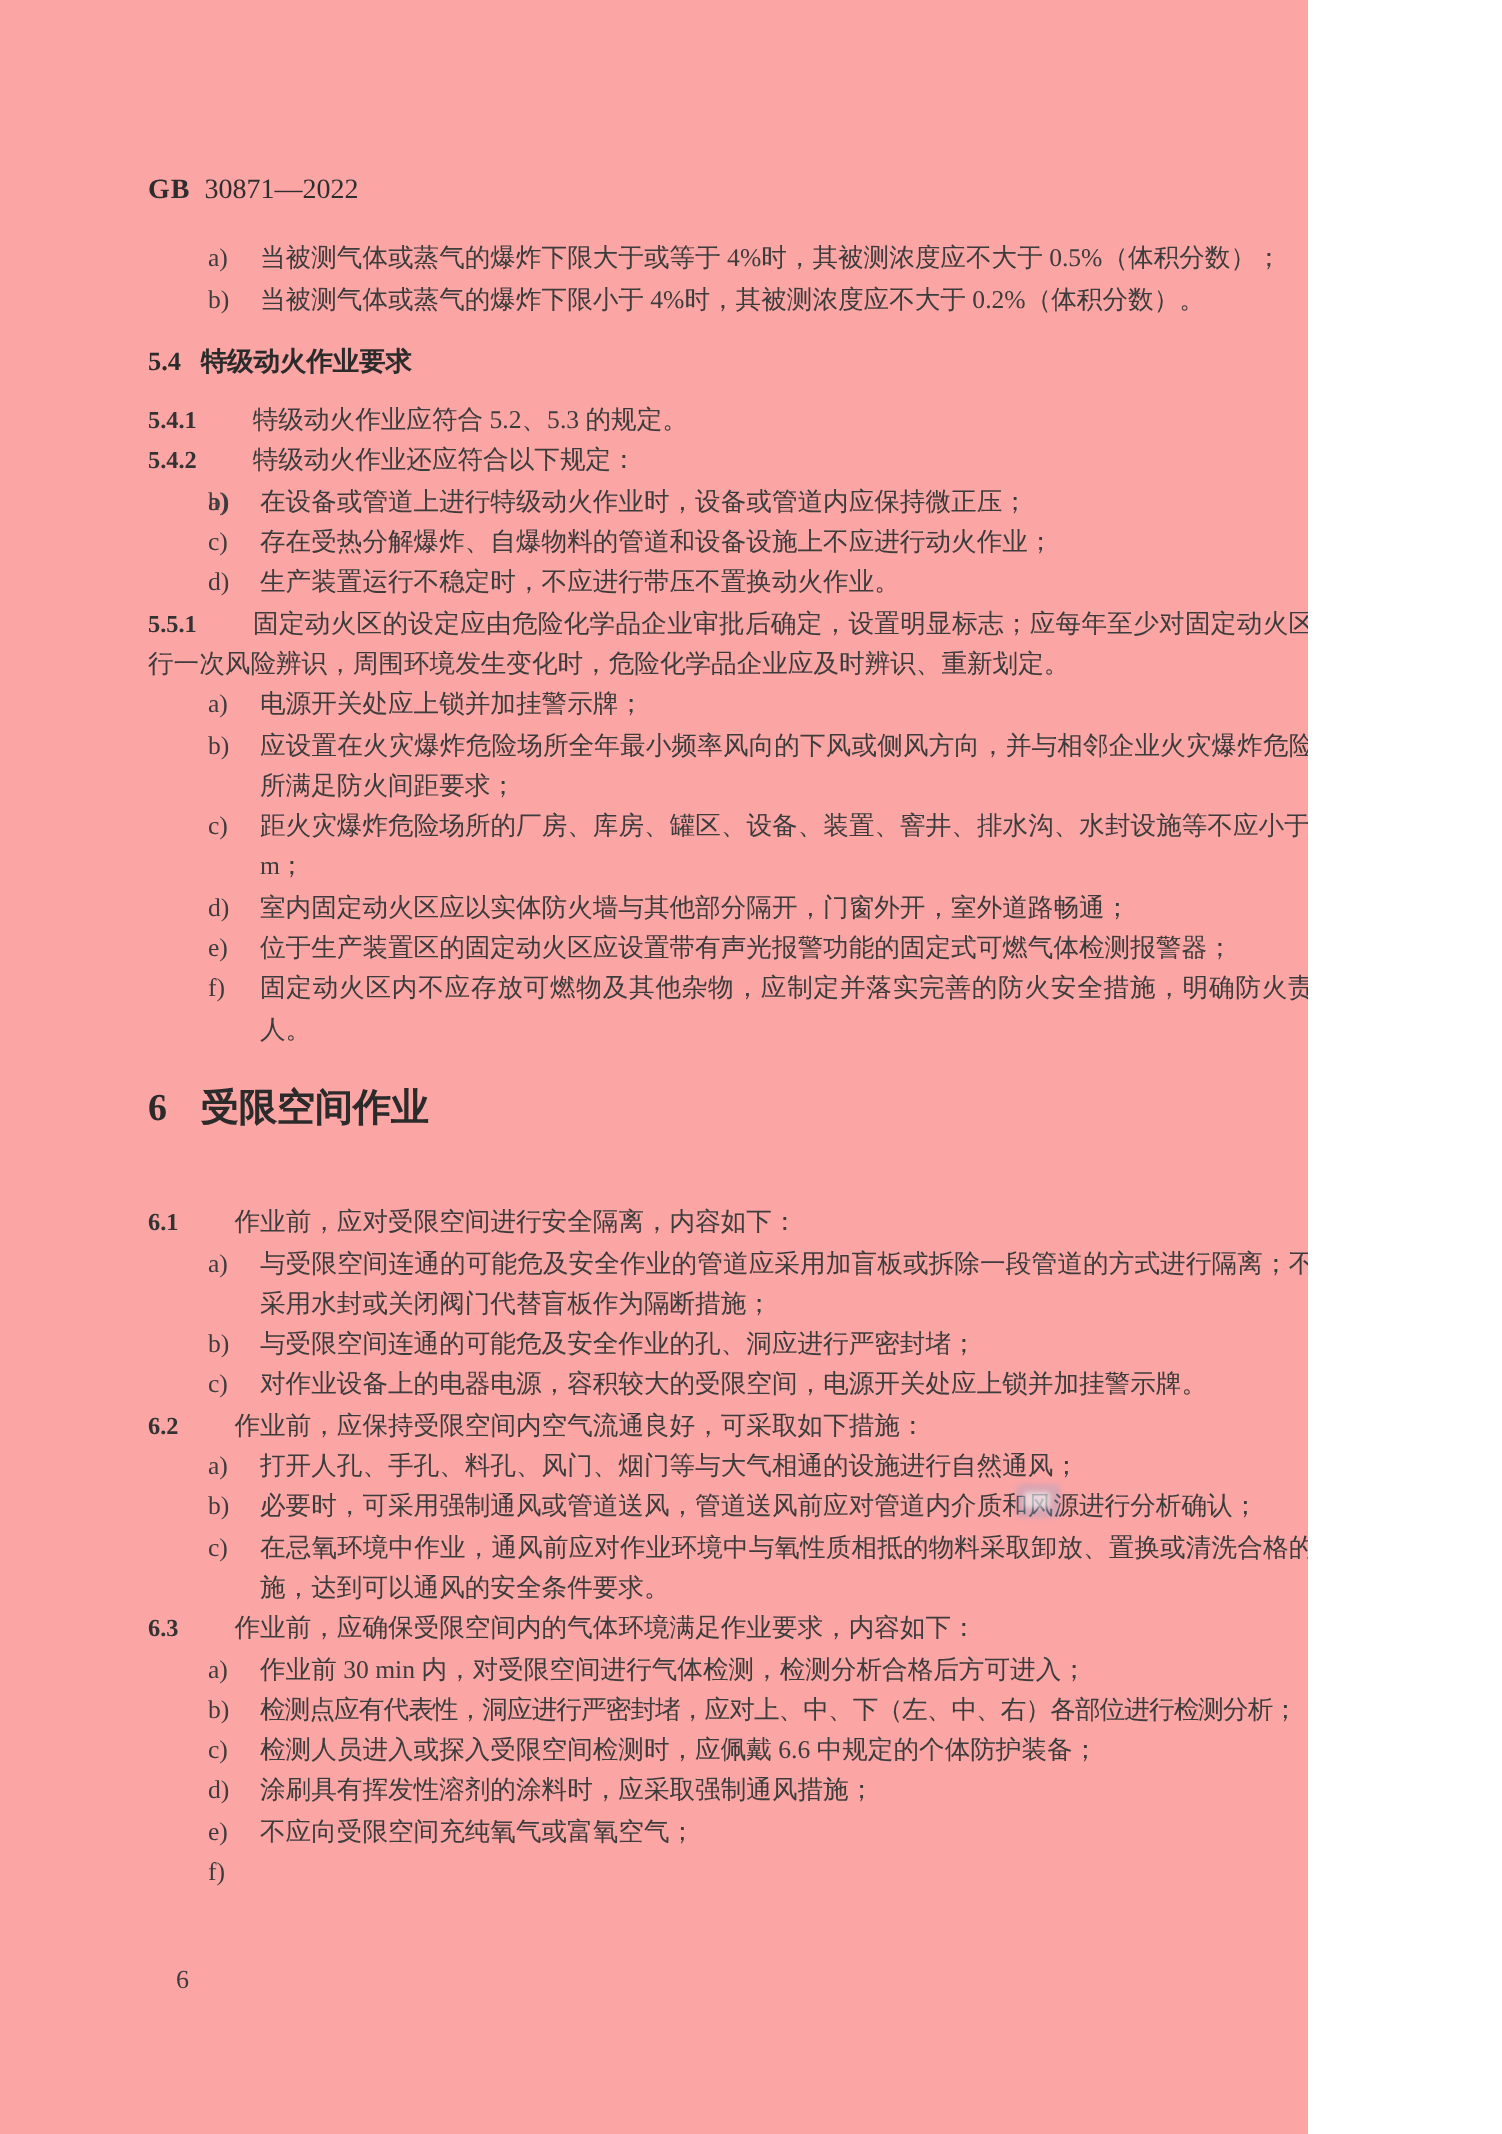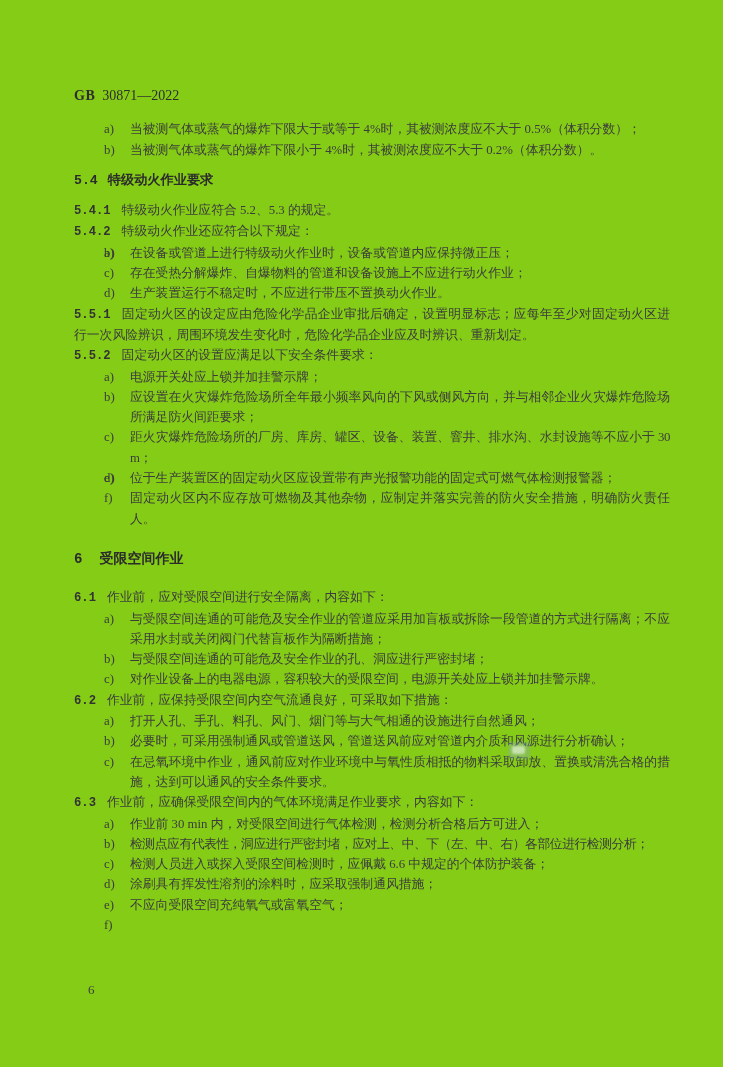--- a/index.html
+++ b/index.html
@@ -1,40 +1,40 @@
 <!DOCTYPE html>
 <html><head>
 <meta charset="utf-8">
 <style>
   html,body{margin:0;padding:0;background:#ffffff;}
   .page{
     position:relative;
-    width:723px;height:1067px;
-    background:#84cc16;
+    width:654px;height:1067px;
+    background:#fca5a5;
     overflow:hidden;
     color:#3c3c3c;
     font-family:"Liberation Serif","DejaVu Serif",serif;
   }
   .content{position:absolute;left:74px;top:86px;width:596px;}
   .content p{margin:0;font-size:12.8px;line-height:20.3px;text-align:justify;}
   .hdr{font-size:14px;line-height:20.3px;margin-bottom:13px;color:#2e2e2e;}
   .hdr .code{font-weight:bold;margin-right:7px;letter-spacing:0.5px;}
   .li{position:relative;padding-left:56px;}
   .li .lbl{position:absolute;left:30px;top:0;}
   .clause .num{
-    font-family:Liberation Mono, monospace;
-    font-weight:bold;font-size:12.2px;color:#333;margin-right:11px;
+    font-family:Liberation Serif, serif;
+    font-weight:bold;font-size:12.2px;color:#333;margin-right:28px;
   }
   .h2,.h1{
-    font-family:Liberation Mono, monospace;
+    font-family:Liberation Serif, serif;
     font-weight:bold;color:#2b2b2b;line-height:20.3px;
   }
   .h2{margin:11px 0 9px;font-size:13.2px;}
   .h2 .num{margin-right:10px;}
-  .h1{margin:20px 0 18px;font-size:14px;}
+  .h1{margin:20px 0 36px;font-size:19px;}
   .h1 .num{margin-right:17px;}
   .tight{letter-spacing:-0.45px;}
   .pageno{
     position:absolute;left:88px;top:982px;
     font-size:13px;color:#3c3c3c;
     font-family:"Liberation Serif","DejaVu Serif",serif;
   }
   .wm{
     position:absolute;left:508px;top:742px;width:22px;height:17px;
     background:rgba(140,165,205,0.32);
@@ -88,38 +88,36 @@
     </p>
     <p class="li">
       <span class="lbl">d)</span>
       <span>生产装置运行不稳定时，不应进行带压不置换动火作业。</span>
     </p>
 
 
     <p class="clause">
       <span class="num">5.5.1</span><span>固定动火区的设定应由危险化学品企业审批后确定，设置明显标志；应每年至少对固定动火区进行一次风险辨识，周围环境发生变化时，危险化学品企业应及时辨识、重新划定。</span>
     </p>
-    <p class="clause">
-      <span class="num">5.5.2</span><span>固定动火区的设置应满足以下安全条件要求：</span>
-    </p>
 
     <p class="li">
       <span class="lbl">a)</span>
       <span>电源开关处应上锁并加挂警示牌；</span>
     </p>
     <p class="li">
       <span class="lbl">b)</span>
       <span>应设置在火灾爆炸危险场所全年最小频率风向的下风或侧风方向，并与相邻企业火灾爆炸危险场所满足防火间距要求；</span>
     </p>
     <p class="li">
       <span class="lbl">c)</span>
       <span class="tight">距火灾爆炸危险场所的厂房、库房、罐区、设备、装置、窨井、排水沟、水封设施等不应小于 30 m；</span>
     </p>
     <p class="li">
       <span class="lbl">d)</span>
+      <span>室内固定动火区应以实体防火墙与其他部分隔开，门窗外开，室外道路畅通；</span>
     </p>
     <p class="li">
       <span class="lbl">e)</span>
       <span>位于生产装置区的固定动火区应设置带有声光报警功能的固定式可燃气体检测报警器；</span>
     </p>
     <p class="li">
       <span class="lbl">f)</span>
       <span>固定动火区内不应存放可燃物及其他杂物，应制定并落实完善的防火安全措施，明确防火责任人。</span>
     </p>
 

